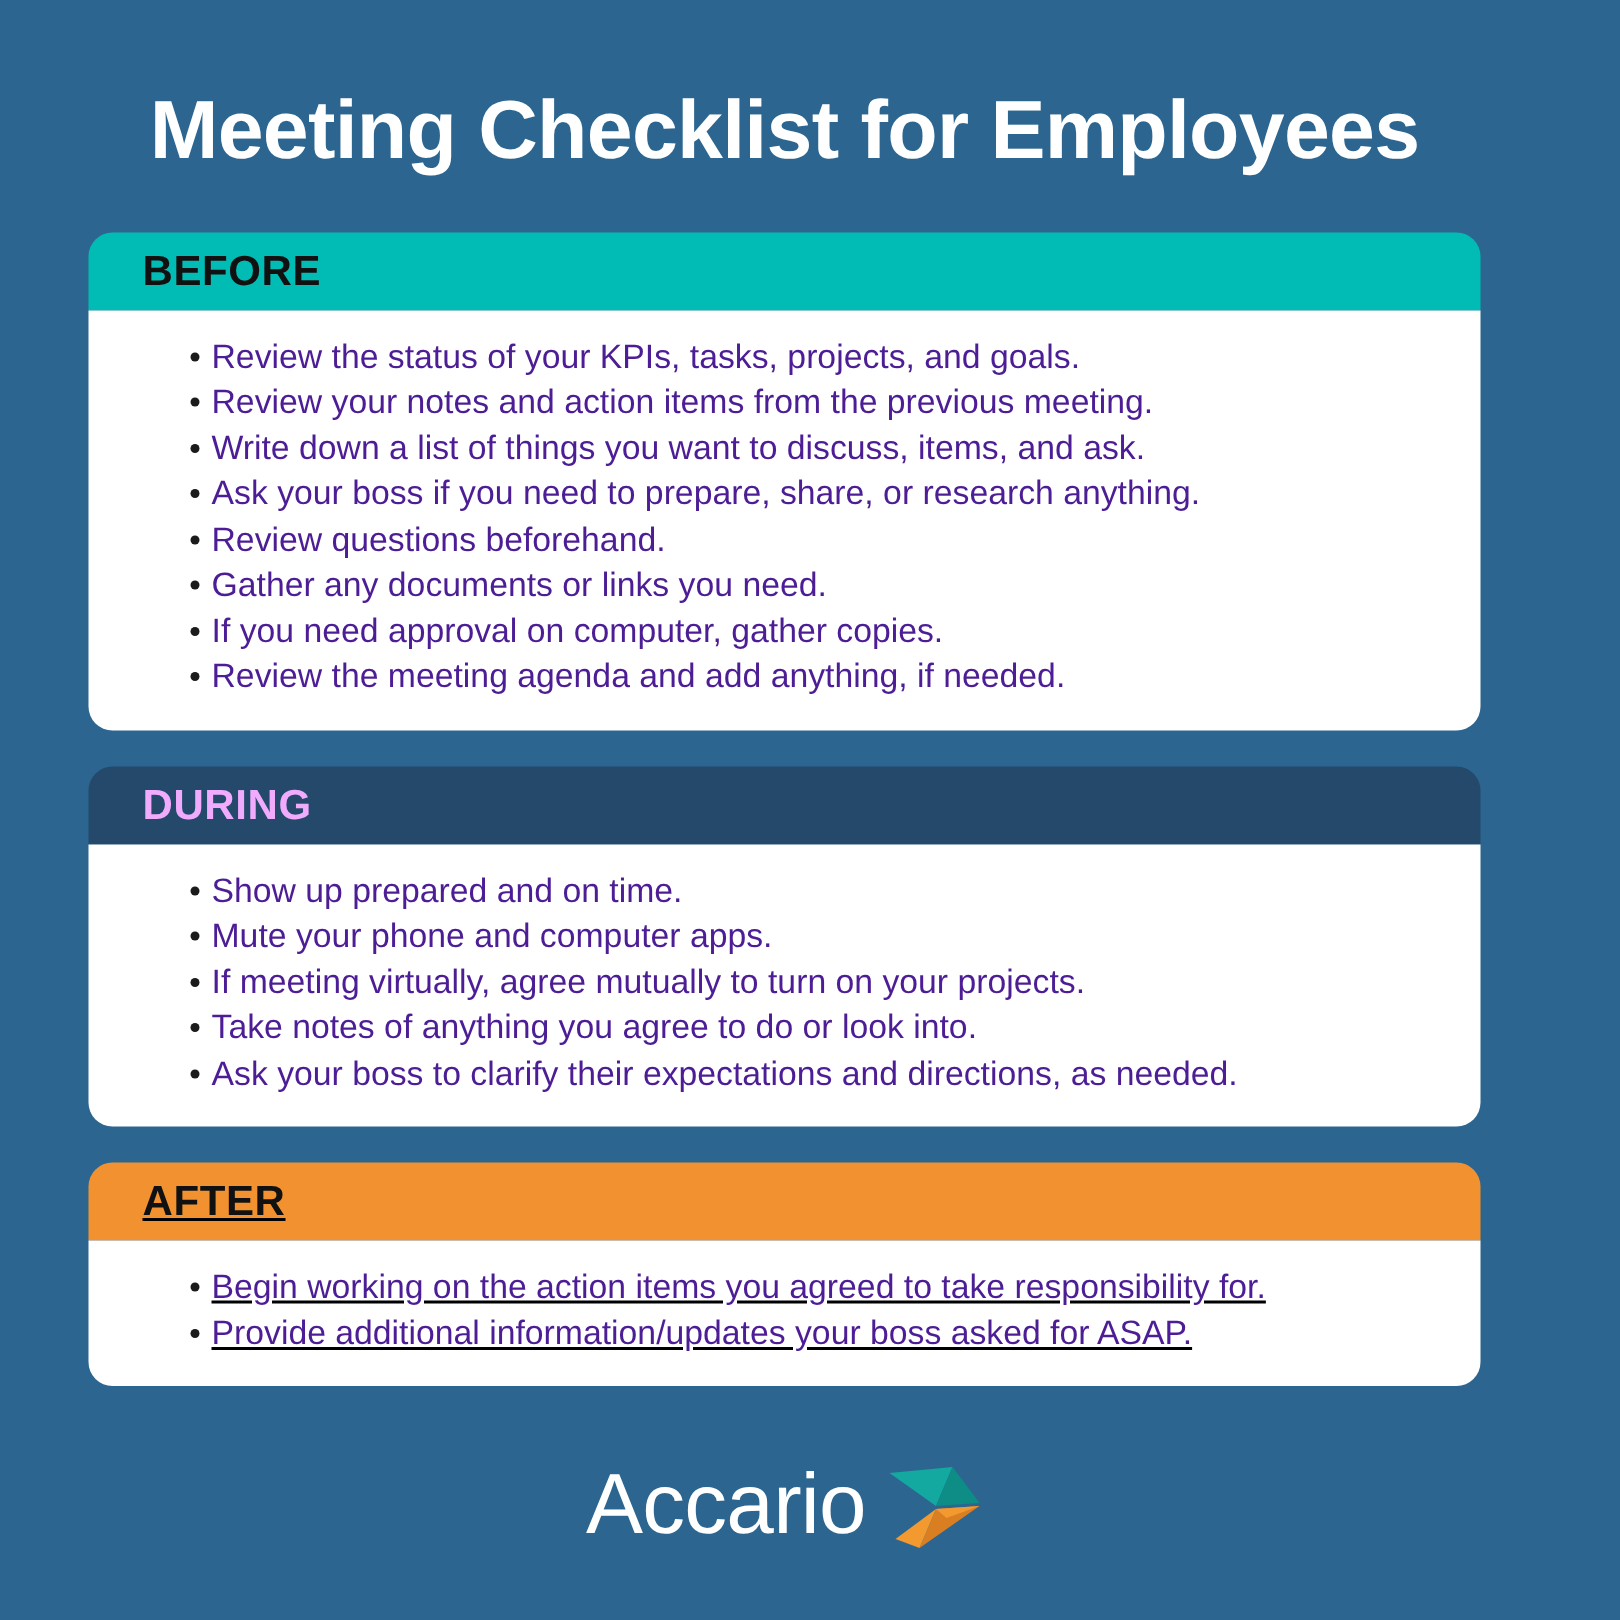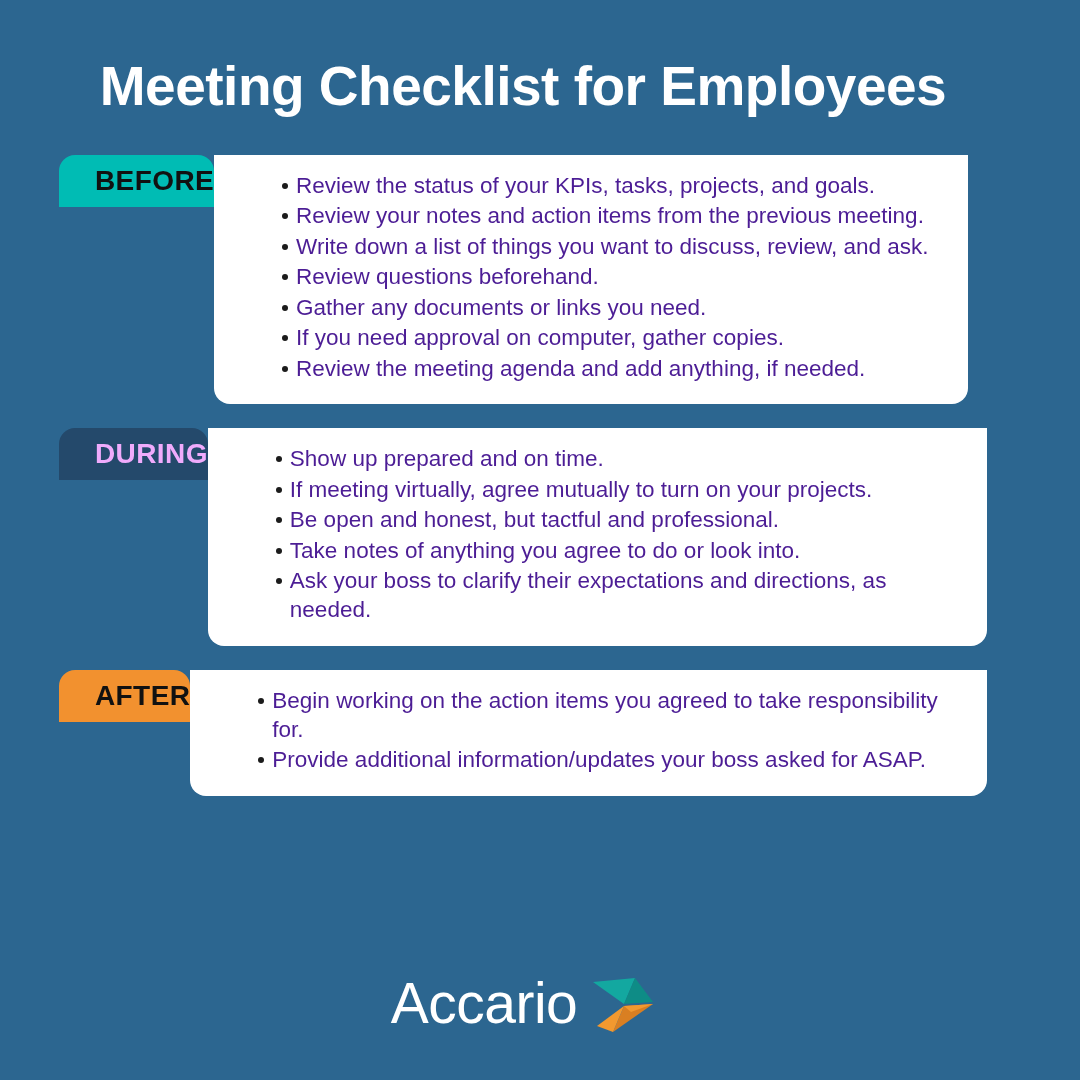--- a/index.html
+++ b/index.html
@@ -36,24 +36,25 @@
   .sections {
     width: 928px;
     margin-top: 38px;
     display: flex;
     flex-direction: column;
   }
   .card {
     width: 100%;
     margin-bottom: 24px;
     display: flex;
-    flex-direction: row;
+    flex-direction: column;
   }
   .card:last-child {
     margin-bottom: 0;
+    text-decoration: underline;
   }
   .card-header {
     border-radius: 16px 16px 0 0;
     padding: 11px 0 11px 36px;
     box-sizing: border-box;
     height: 52px;
     display: flex;
     align-items: center;
   }
   .card-header-label {
@@ -124,38 +125,39 @@
   <div class="sections">
 
     <div class="card">
       <div class="card-header" style="background:#00BCB4">
         <span class="card-header-label" style="color:#111111">BEFORE</span>
       </div>
       <div class="card-body">
         <ul class="card-list">
           <li class="card-list-item">Review the status of your KPIs, tasks, projects, and goals.</li>
           <li class="card-list-item">Review your notes and action items from the previous meeting.</li>
-          <li class="card-list-item">Write down a list of things you want to discuss, review, and ask.</li>
+          <li class="card-list-item">Write down a list of things you want to discuss, items, and ask.</li>
+          <li class="card-list-item">Ask your boss if you need to prepare, share, or research anything.</li>
           <li class="card-list-item">Review questions beforehand.</li>
           <li class="card-list-item">Gather any documents or links you need.</li>
           <li class="card-list-item">If you need approval on computer, gather copies.</li>
           <li class="card-list-item">Review the meeting agenda and add anything, if needed.</li>
         </ul>
       </div>
     </div>
 
     <div class="card">
       <div class="card-header" style="background:#24496B">
         <span class="card-header-label" style="color:#f0abfc">DURING</span>
       </div>
       <div class="card-body">
         <ul class="card-list">
           <li class="card-list-item">Show up prepared and on time.</li>
+          <li class="card-list-item">Mute your phone and computer apps.</li>
           <li class="card-list-item">If meeting virtually, agree mutually to turn on your projects.</li>
-          <li class="card-list-item">Be open and honest, but tactful and professional.</li>
           <li class="card-list-item">Take notes of anything you agree to do or look into.</li>
           <li class="card-list-item">Ask your boss to clarify their expectations and directions, as needed.</li>
         </ul>
       </div>
     </div>
 
     <div class="card">
       <div class="card-header" style="background:#F2912F">
         <span class="card-header-label" style="color:#111111">AFTER</span>
       </div>

